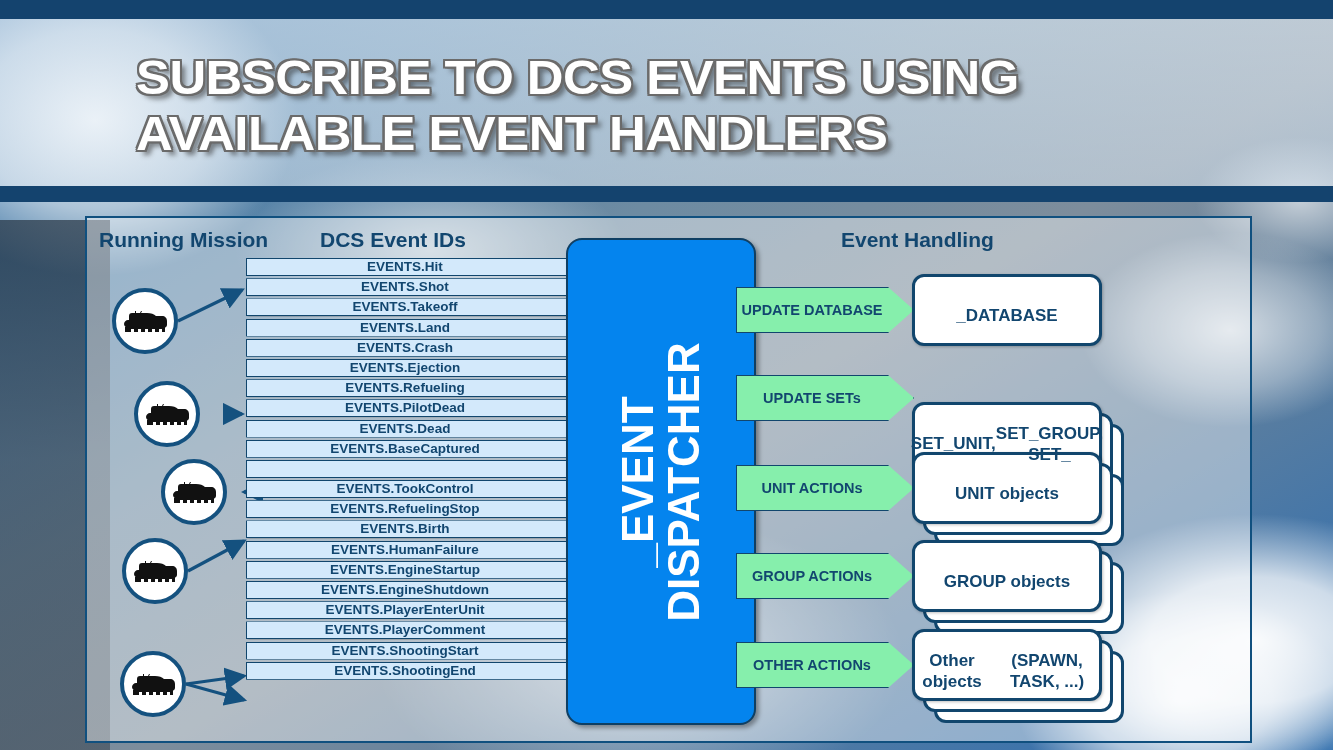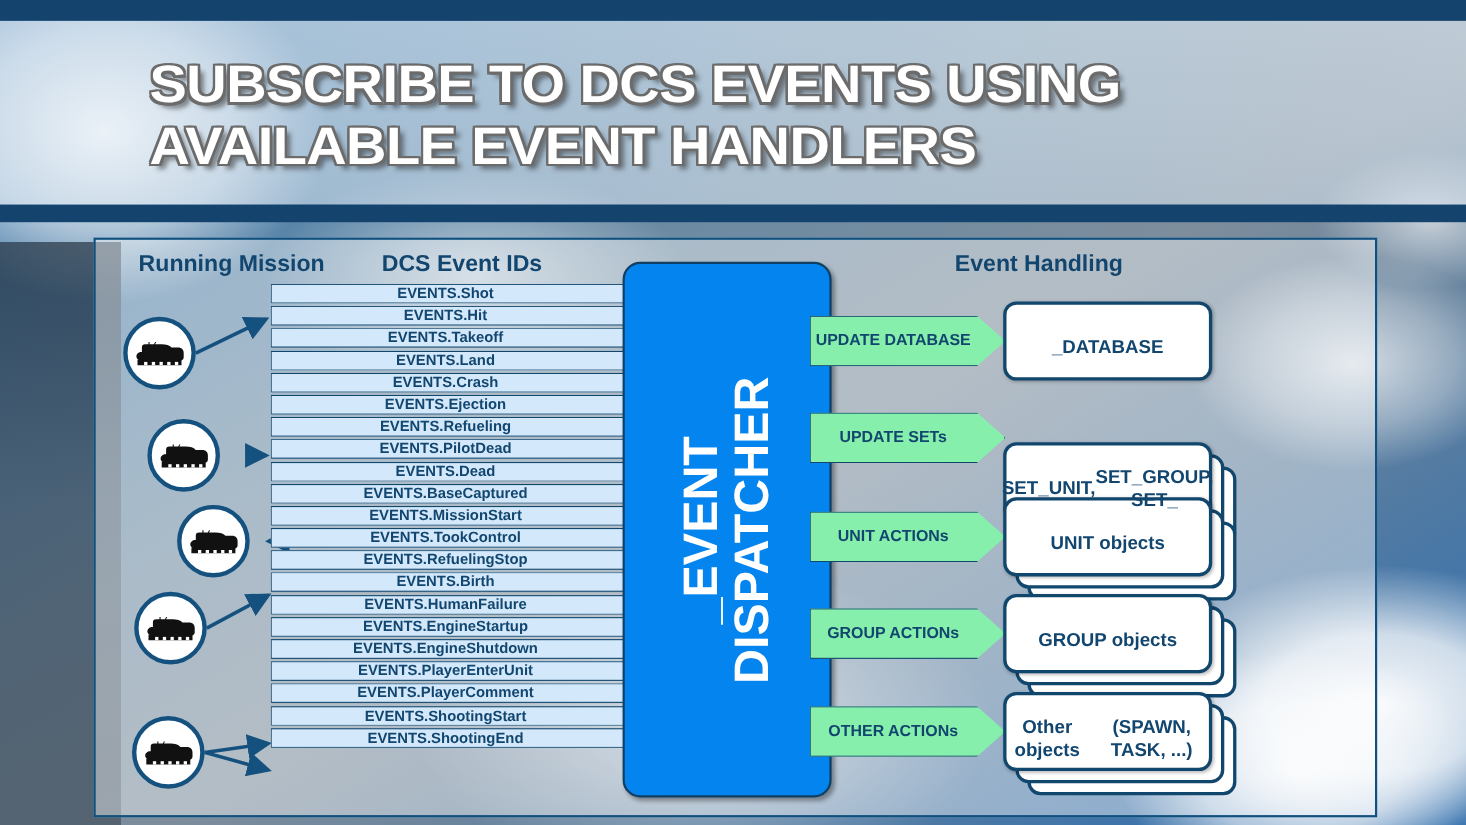--- a/index.html
+++ b/index.html
@@ -37,21 +37,21 @@
       -2px -2px 0 #6b6b6b, 2px -2px 0 #6b6b6b, -2px 2px 0 #6b6b6b, 2px 2px 0 #6b6b6b,
       0 -2px 0 #6b6b6b, 0 2px 0 #6b6b6b, -2px 0 0 #6b6b6b, 2px 0 0 #6b6b6b,
       5px 5px 5px rgba(40,40,40,.55);
     transform:scaleX(1.06);transform-origin:left top;}
   .title-line{display:block;white-space:nowrap;}
 
   
   .panel{position:absolute;left:85px;top:216px;width:1167px;height:527px;
     background:rgba(255,255,255,.42);border:2px solid #10507f;box-sizing:border-box;}
 
-  .hdr{position:absolute;font-size:21px;font-weight:700;color:#12466f;white-space:nowrap;margin-left:27px;}
+  .hdr{position:absolute;font-size:21px;font-weight:700;color:#12466f;white-space:nowrap;}
   #hdr-mission{left:99px;top:228px;}
   #hdr-events{left:320px;top:228px;text-align:right;}
   #hdr-handling{left:841px;top:228px;}
 
   
   .events{position:absolute;left:246px;top:258px;width:333px;}
   .evrow{position:relative;height:20.2px;}
   .evbox{position:absolute;left:0;top:0;width:333px;height:18px;
     background:#d3e9fb;border:1.6px solid #11466d;box-sizing:border-box;
     clip-path:polygon(0 0, 322px 0, 333px 50%, 322px 100%, 0 100%);
@@ -130,28 +130,28 @@
       <line x1="251" y1="492" x2="244" y2="492"></line>
       <line x1="188" y1="571" x2="244" y2="541"></line>
       <line x1="186" y1="684" x2="244" y2="676"></line>
       <line x1="186" y1="684" x2="244" y2="700"></line>
     </g>
   </svg>
 
   <div class="events">
       <div class="evrow">
         <div class="evbox"></div>
+        <div class="evtext">EVENTS.Hit</div>
+      </div>
+      <div class="evrow">
+        <div class="evbox"></div>
         <div class="evtext">EVENTS.Shot</div>
       </div>
       <div class="evrow">
         <div class="evbox"></div>
-        <div class="evtext">EVENTS.Hit</div>
-      </div>
-      <div class="evrow">
-        <div class="evbox"></div>
         <div class="evtext">EVENTS.Takeoff</div>
       </div>
       <div class="evrow">
         <div class="evbox"></div>
         <div class="evtext">EVENTS.Land</div>
       </div>
       <div class="evrow">
         <div class="evbox"></div>
         <div class="evtext">EVENTS.Crash</div>
       </div>
@@ -170,21 +170,20 @@
       <div class="evrow">
         <div class="evbox"></div>
         <div class="evtext">EVENTS.Dead</div>
       </div>
       <div class="evrow">
         <div class="evbox"></div>
         <div class="evtext">EVENTS.BaseCaptured</div>
       </div>
       <div class="evrow">
         <div class="evbox"></div>
-        <div class="evtext">EVENTS.MissionStart</div>
       </div>
       <div class="evrow">
         <div class="evbox"></div>
         <div class="evtext">EVENTS.TookControl</div>
       </div>
       <div class="evrow">
         <div class="evbox"></div>
         <div class="evtext">EVENTS.RefuelingStop</div>
       </div>
       <div class="evrow">

